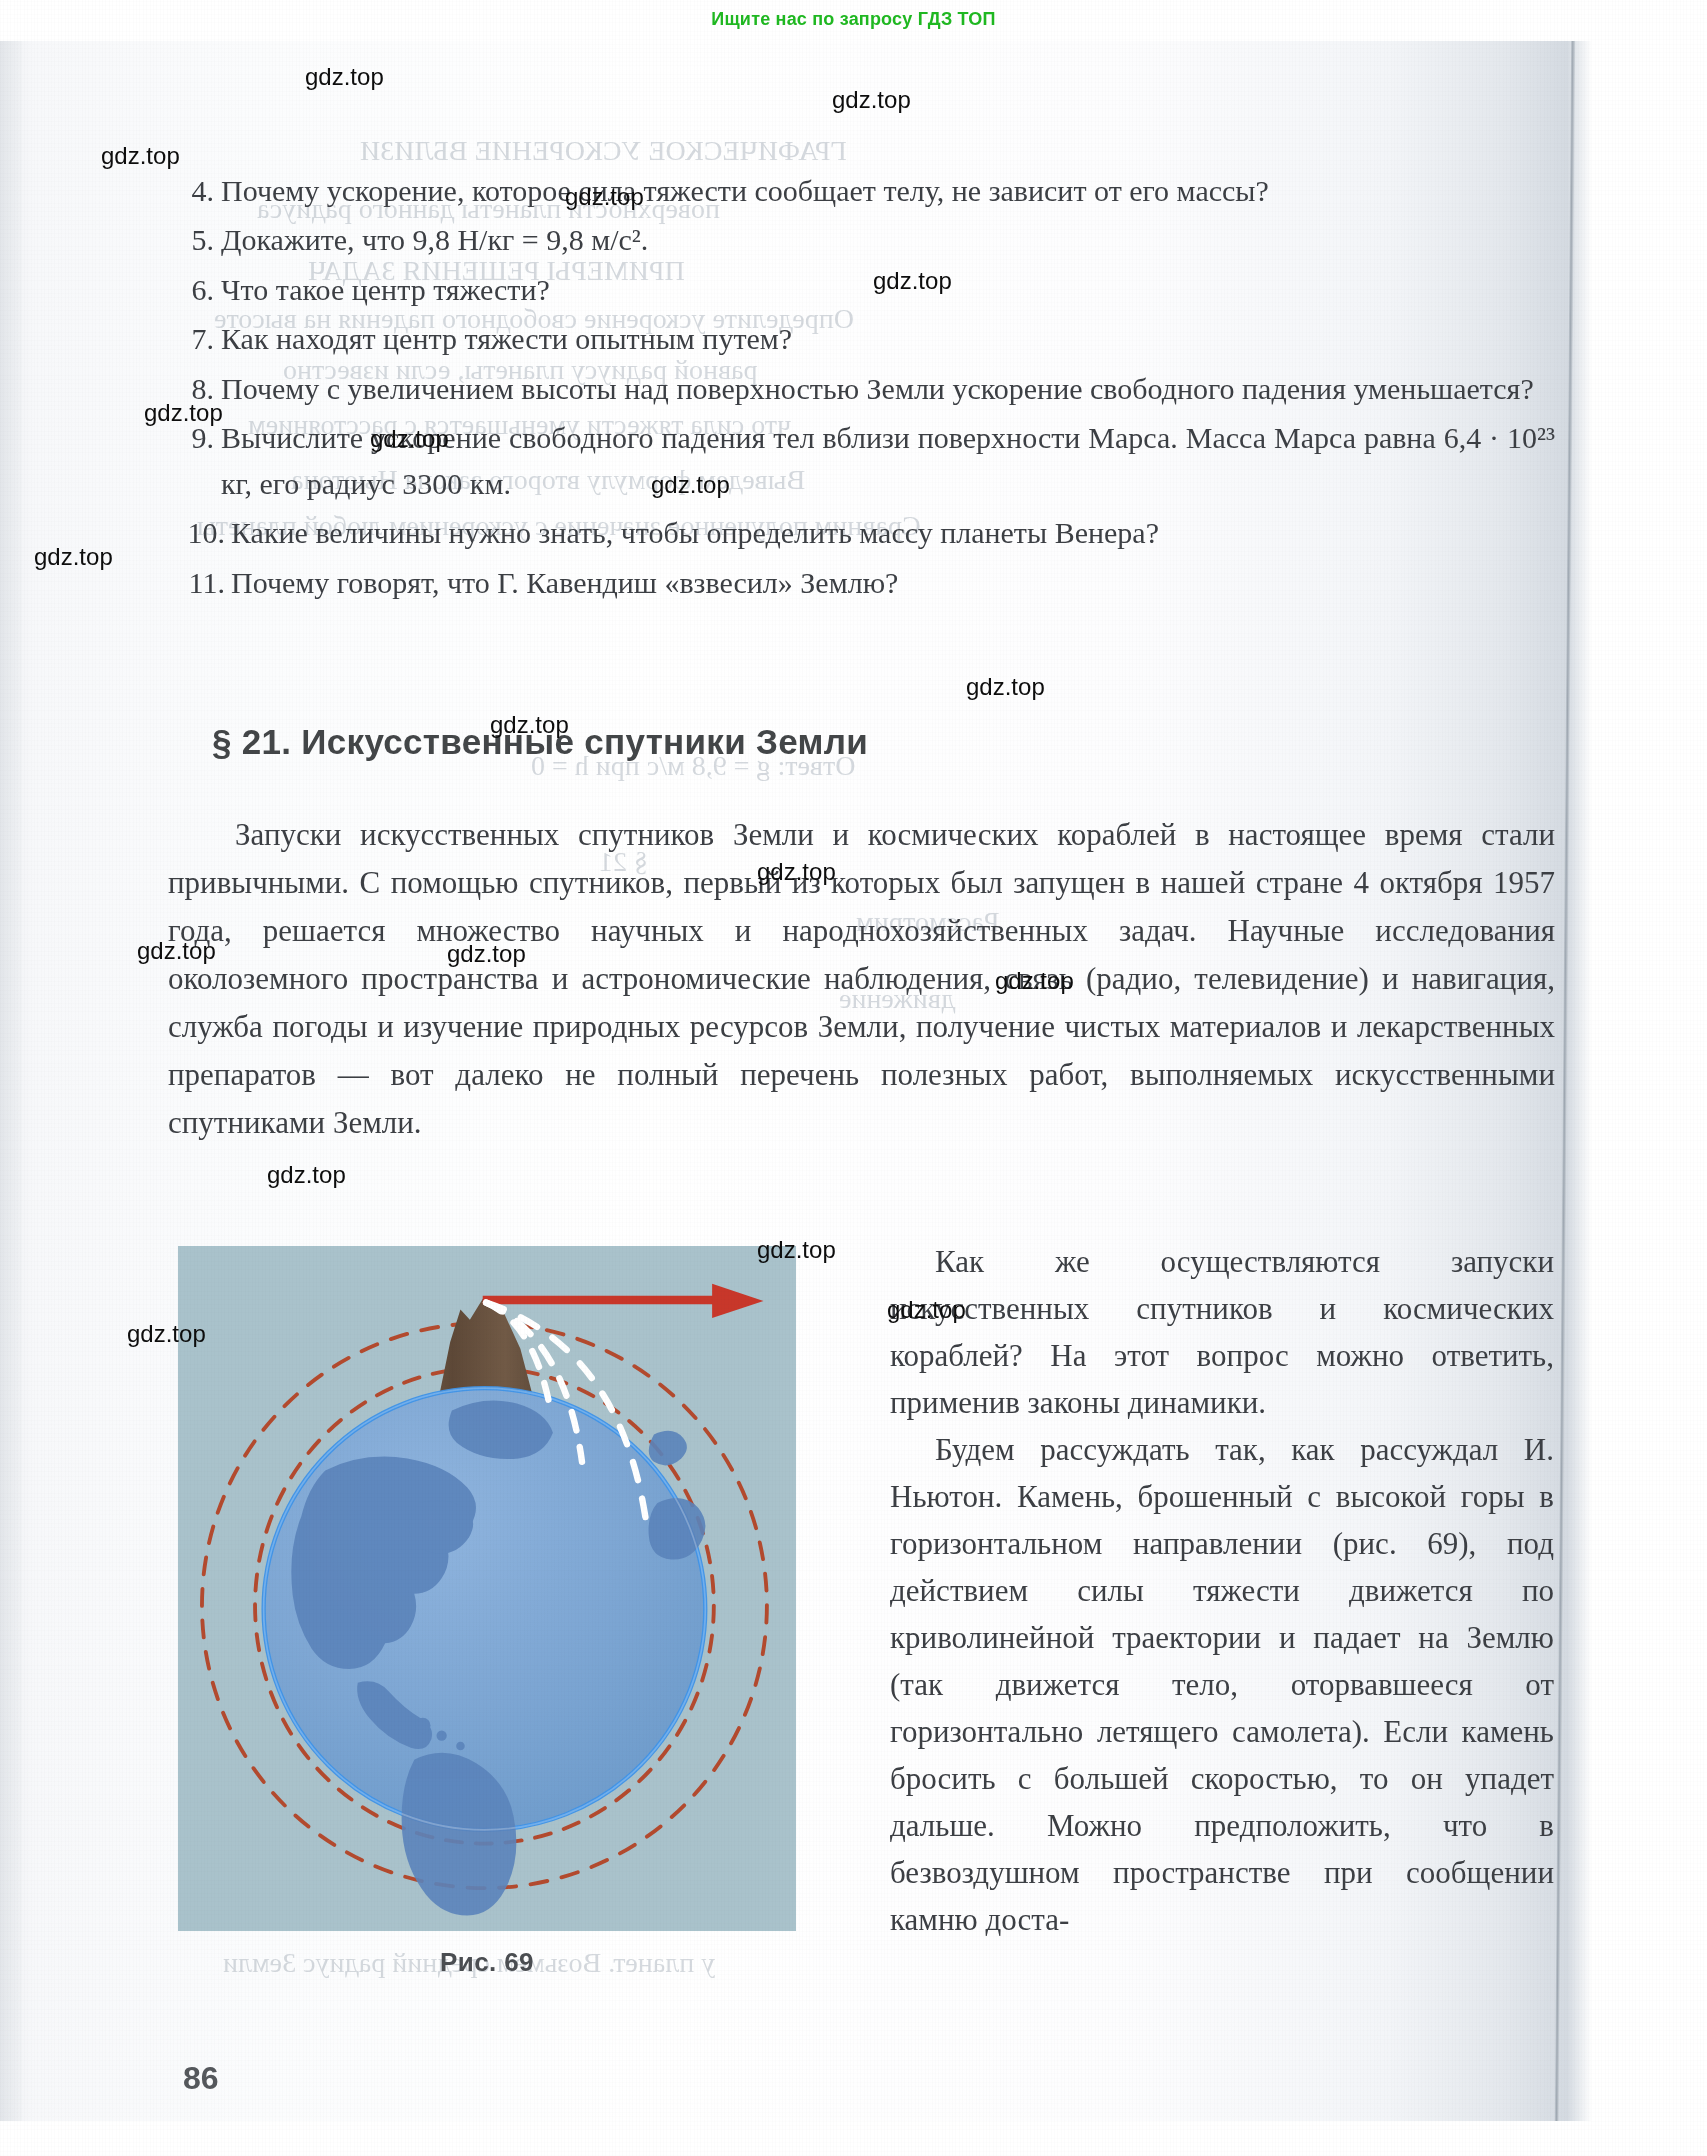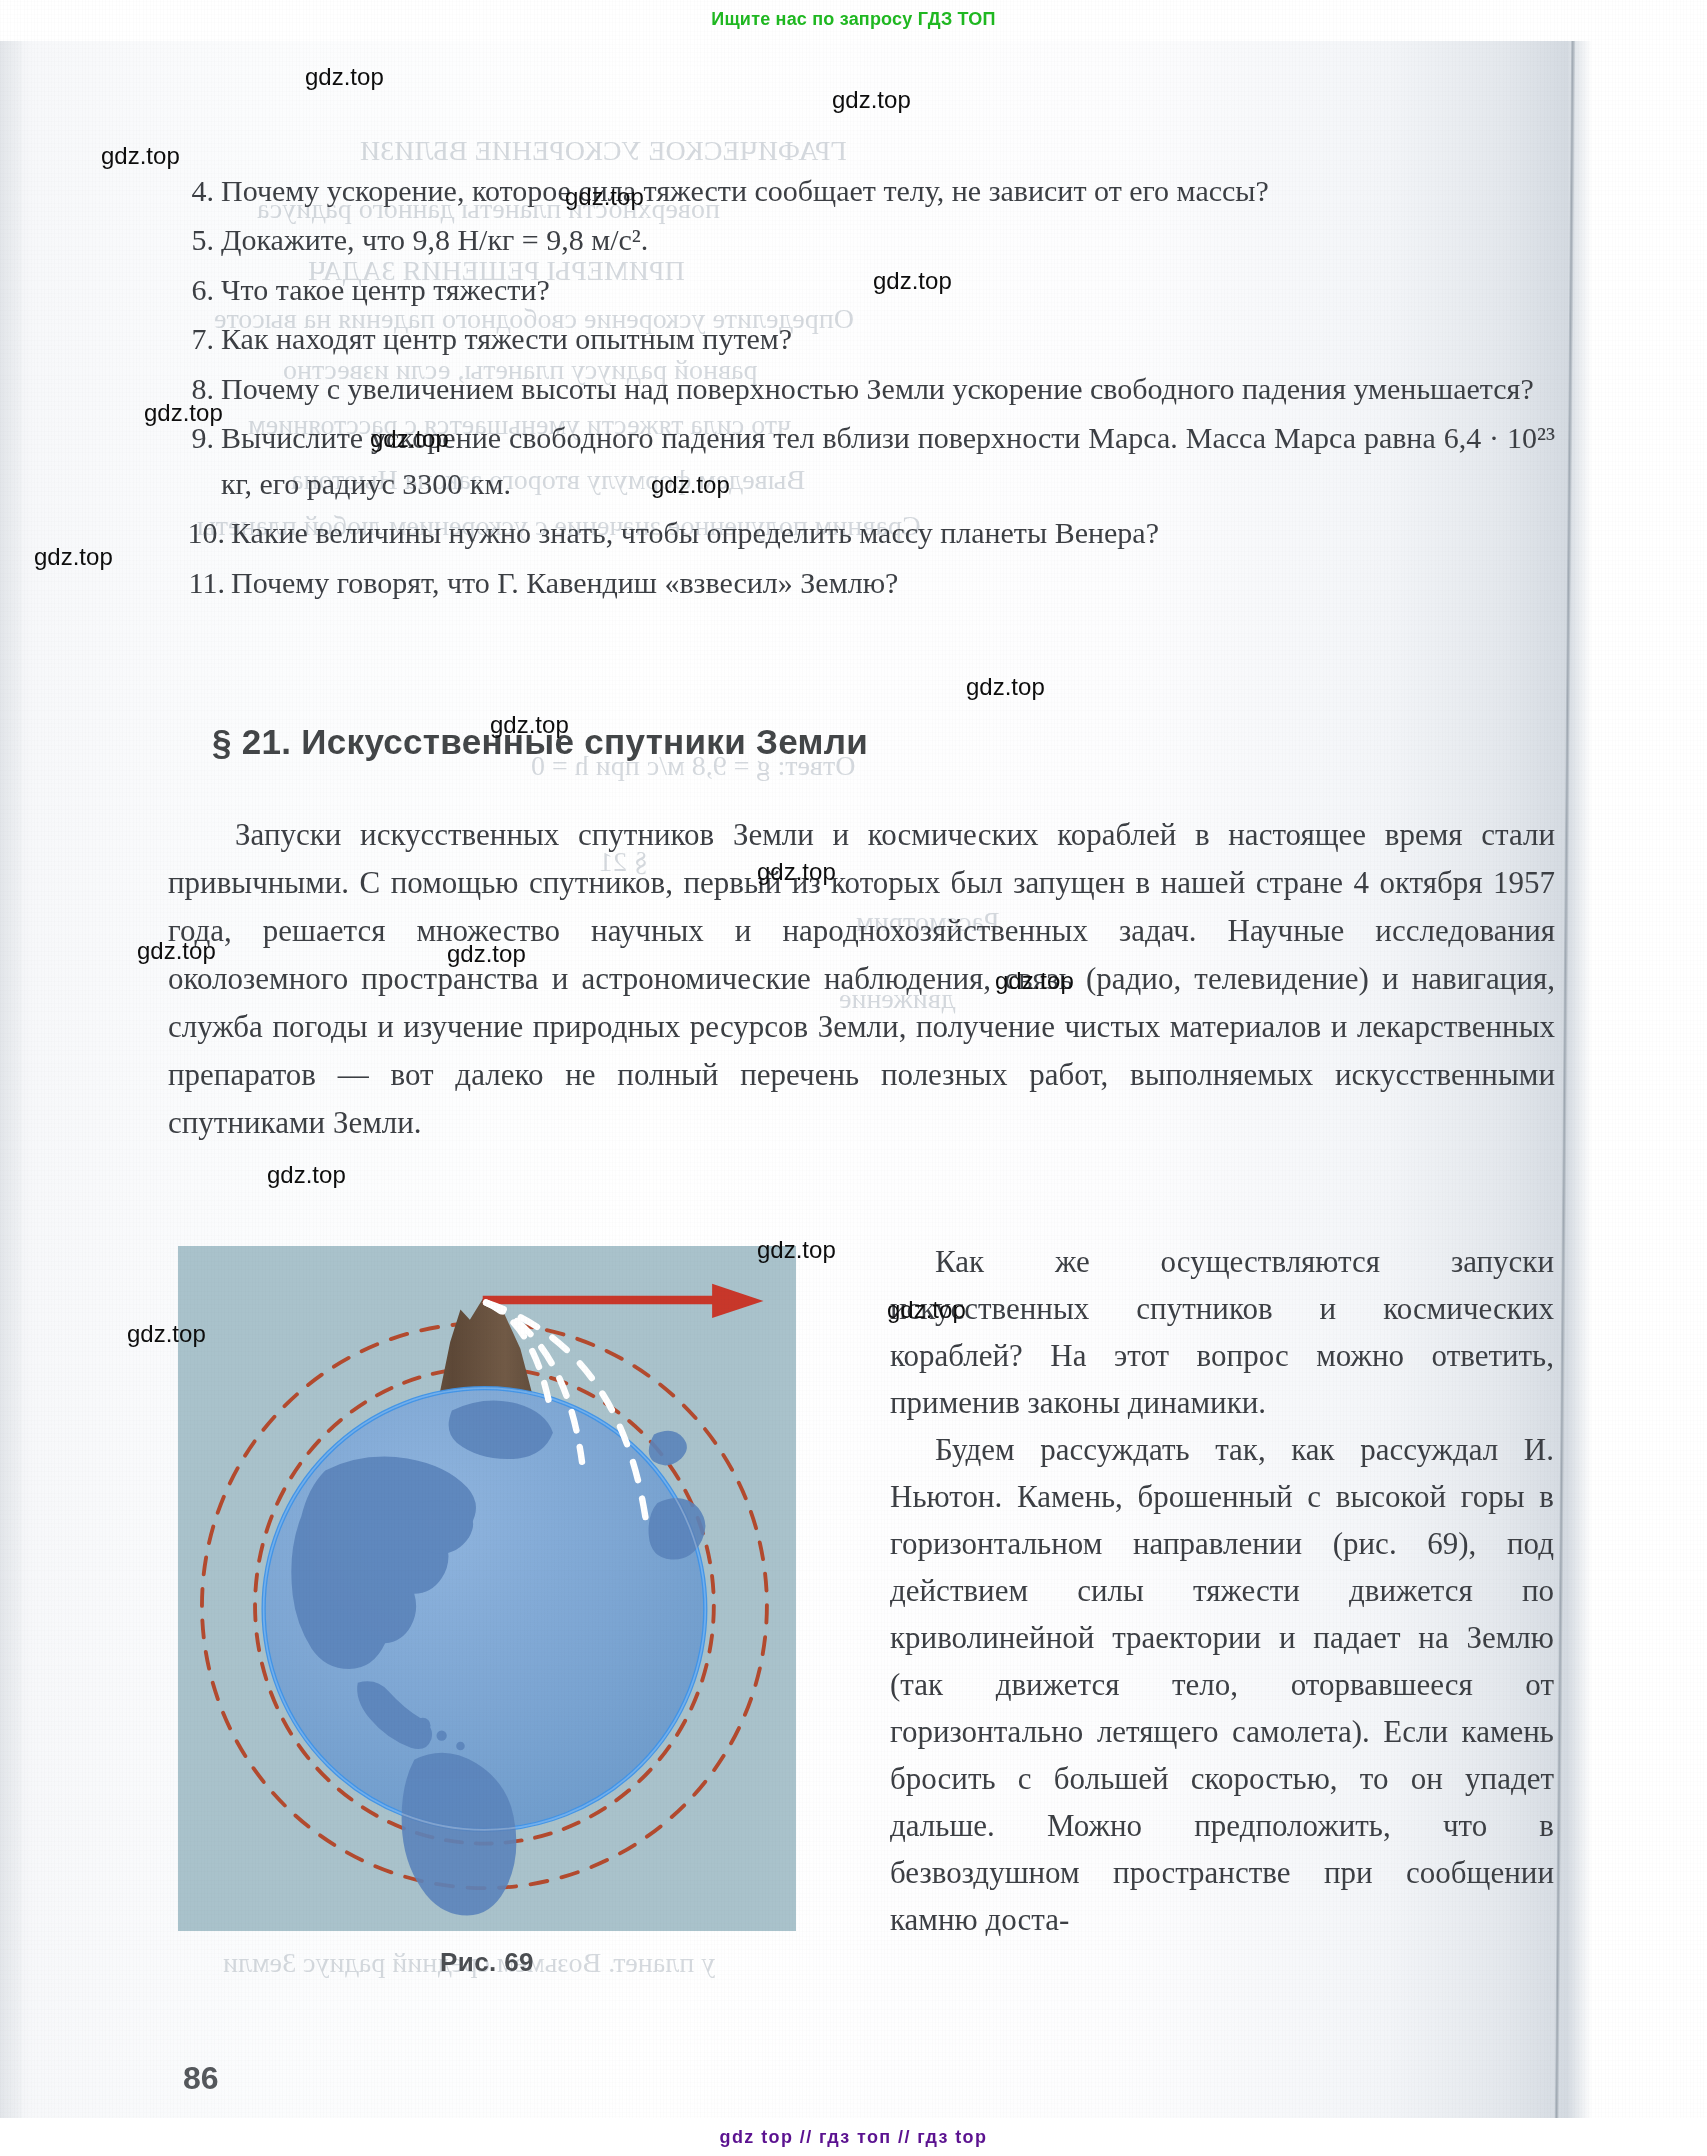--- a/index.html
+++ b/index.html
@@ -315,18 +315,15 @@
       <div class="wm" style="left: 757px; top: 858px; font-size: 24px;">gdz.top</div>
       <div class="wm" style="left: 137px; top: 937px; font-size: 24px;">gdz.top</div>
       <div class="wm" style="left: 447px; top: 940px; font-size: 24px;">gdz.top</div>
       <div class="wm" style="left: 995px; top: 967px; font-size: 24px;">gdz.top</div>
       <div class="wm" style="left: 267px; top: 1161px; font-size: 24px;">gdz.top</div>
       <div class="wm" style="left: 757px; top: 1236px; font-size: 24px;">gdz.top</div>
       <div class="wm" style="left: 887px; top: 1296px; font-size: 24px;">gdz.top</div>
       <div class="wm" style="left: 127px; top: 1320px; font-size: 24px;">gdz.top</div>
     </div>
 
-  <div class="site-footer">
-    <span>gdz top  //  гдз топ  //  гдз top</span>
-  </div>
 
 </div>
 
 
 </body></html>

